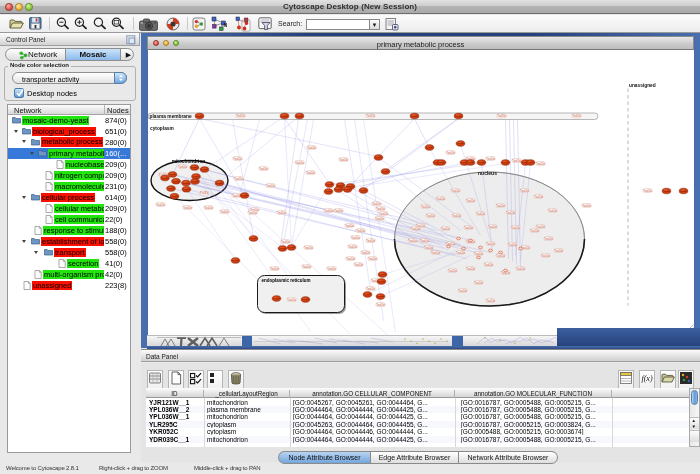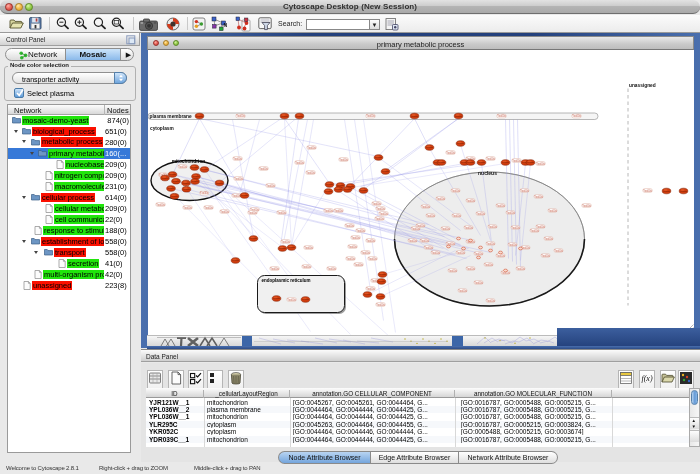--- a/index.html
+++ b/index.html
@@ -1,19 +1,19 @@
 <!DOCTYPE html>
 <html><head><meta charset="utf-8">
 <style>
 *{margin:0;padding:0;box-sizing:border-box;}
 html,body{width:700px;height:474px;overflow:hidden;}
 body{font-family:"Liberation Sans",sans-serif;background:#e9e9e9;position:relative;}
 .abs{position:absolute;}
 
-#titlebar{left:0;top:0;width:700px;height:14px;background:linear-gradient(#e2e2e2,#cdcdcd 45%,#b4b4b4 50%,#a9a9a9);border-bottom:1px solid #6e6e6e;border-radius:7px;}
+#titlebar{left:0;top:0;width:700px;height:14px;background:linear-gradient(#e2e2e2,#cdcdcd 45%,#b4b4b4 50%,#a9a9a9);border-bottom:1px solid #6e6e6e;}
 .tl{width:7.6px;height:7.6px;border-radius:50%;top:3.2px;}
 #titlebar .t{width:100%;text-align:center;font-size:8px;font-weight:bold;color:#303030;top:2px;letter-spacing:-0.2px;}
 
 #toolbar{left:0;top:15px;width:700px;height:18px;background:linear-gradient(#fbfbfb,#ececec);border-bottom:1px solid #9a9a9a;}
 .tsep{top:2px;width:1px;height:13px;background:#c9c9c9;}
 #searchlbl{font-size:7px;color:#222;top:5px;}
 #searchbox{left:306px;top:3.5px;width:64px;height:11px;background:#fff;border:1px solid #888;}
 #searcharrow{left:370px;top:3.5px;width:10px;height:11px;background:linear-gradient(#fdfdfd,#dcdcdc);border:1px solid #888;border-left:none;font-size:6px;color:#222;text-align:center;line-height:11px;}
 
 #cpheader{left:0;top:33px;width:140px;height:13px;background:linear-gradient(#fdfdfd,#d3d3d3);border-bottom:1px solid #9f9f9f;border-right:1px solid #9f9f9f;}
@@ -192,28 +192,28 @@
           <path d="M6 1.8 L8 4.2 L4 4.2 Z" fill="#fff"></path>
           <path d="M6 8.2 L8 5.8 L4 5.8 Z" fill="#fff"></path>
         </svg>
       </div>
     </div>
 <div id="cbx" class="abs">
       <svg style="position:absolute;left:-0.5px;top:-1px" width="10" height="10" viewBox="0 0 10 10">
         <path d="M2 5 L4.2 7.4 L8 1.5" fill="none" stroke="#fff" stroke-width="1.6"></path>
       </svg>
     </div>
-<div id="cbxlbl" class="abs">Select plasma</div>
+<div id="cbxlbl" class="abs">Desktop nodes</div>
 <div id="tree" class="abs">
 <div id="treehdr" class="abs">
         <div class="t abs" style="left:6px">Network</div>
         <div class="t abs" style="left:99px">Nodes</div>
         <div class="abs" style="left:96px;top:0;width:1px;height:10px;background:#b5b5b5"></div>
       </div>
-<div class="trow abs" style="top:9.8px;text-align:right;">
+<div class="trow abs" style="top:9.8px;">
 <svg class="abs" style="left:4px;top:1.5px" width="9" height="8" viewBox="0 0 9 8">
           <path d="M0.5 7 L0.5 1.5 L3.2 1.5 L4 2.6 L8.5 2.6 L8.5 7 Z" fill="#6d96c4" stroke="#3a5f88" stroke-width="0.7"></path>
         </svg>
 <div class="lbl gbg abs" style="left:14px;max-width:82px;overflow:hidden">mosaic-demo-yeast</div>
 <div class="cnt abs" style="">874(0)</div>
 </div>
 <div class="trow abs" style="top:20.8px;">
 <div class="trid abs" style="left:5.5px"></div>
 <svg class="abs" style="left:14px;top:1.5px" width="9" height="8" viewBox="0 0 9 8">
           <path d="M0.5 7 L0.5 1.5 L3.2 1.5 L4 2.6 L8.5 2.6 L8.5 7 Z" fill="#6d96c4" stroke="#3a5f88" stroke-width="0.7"></path>

